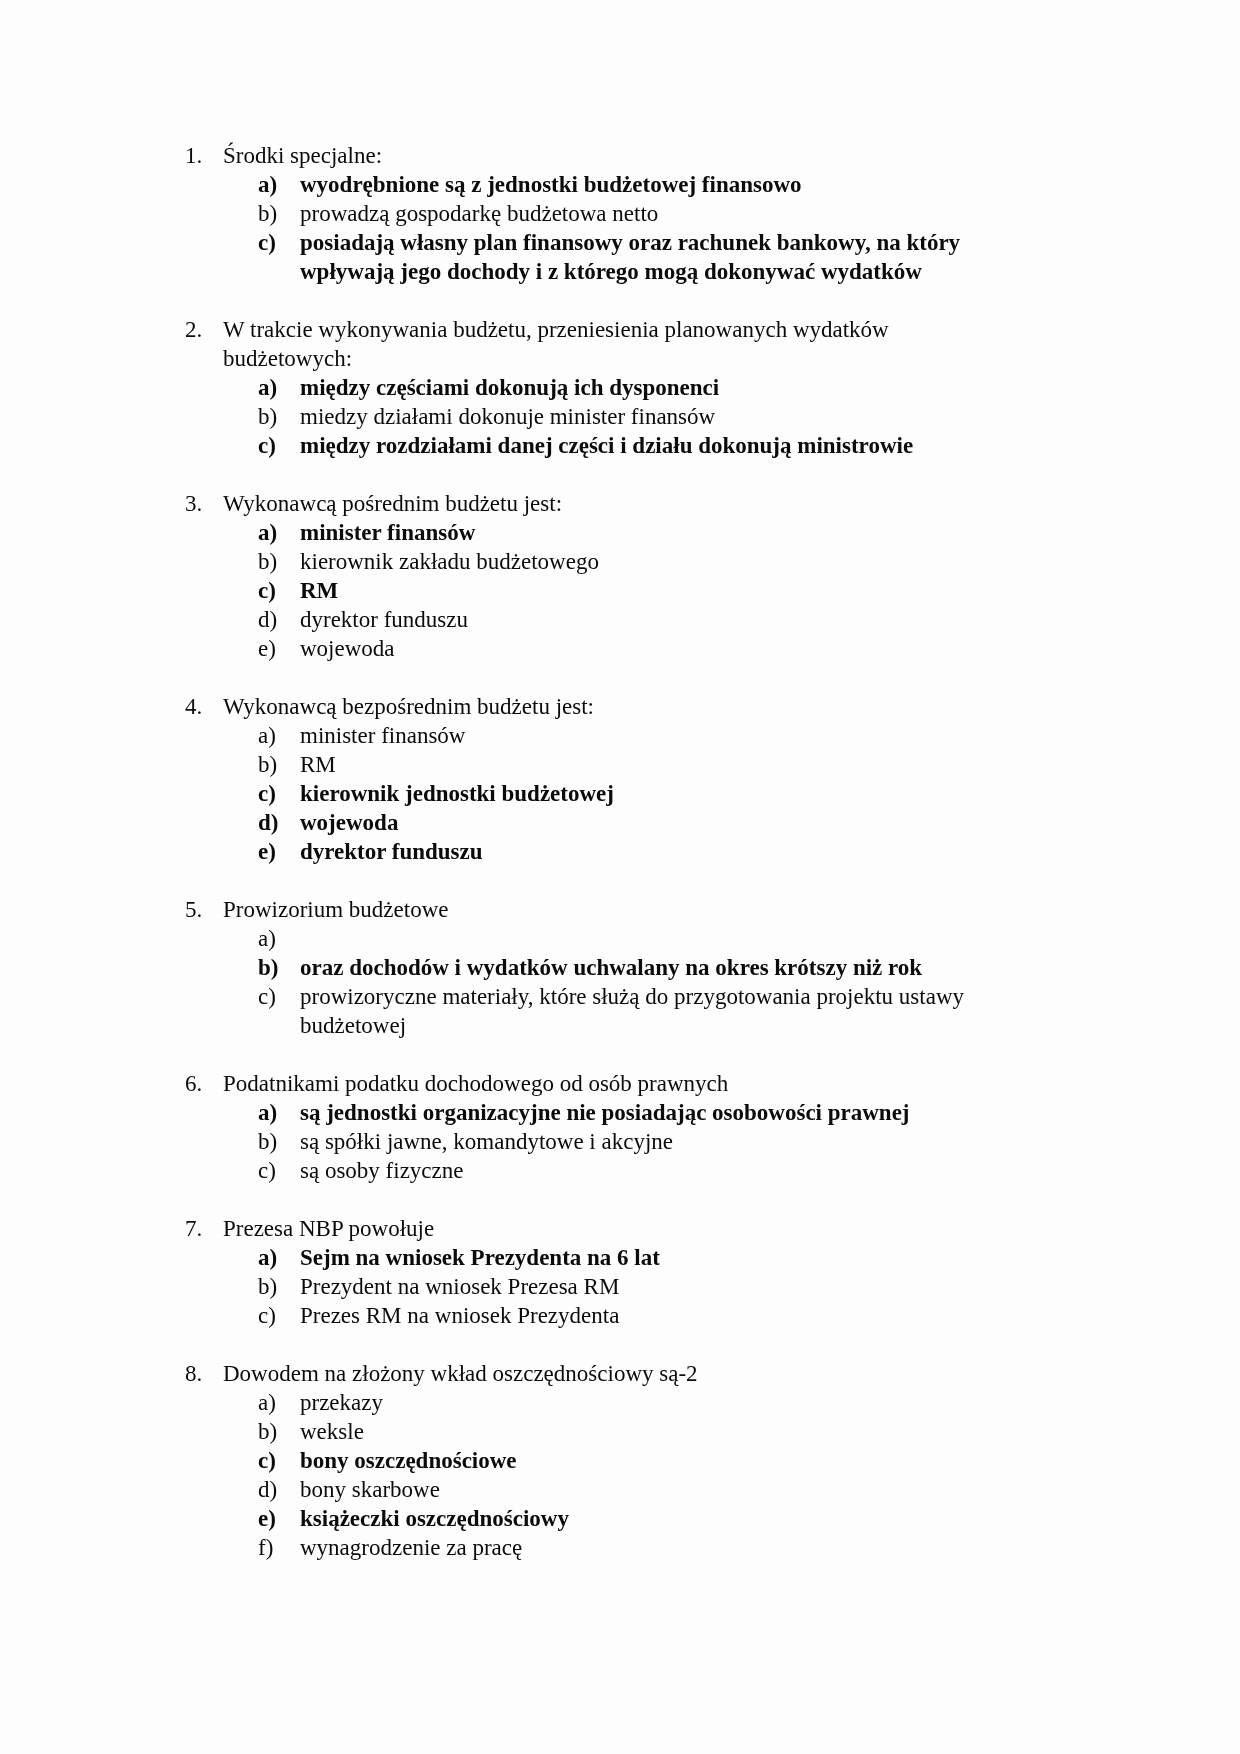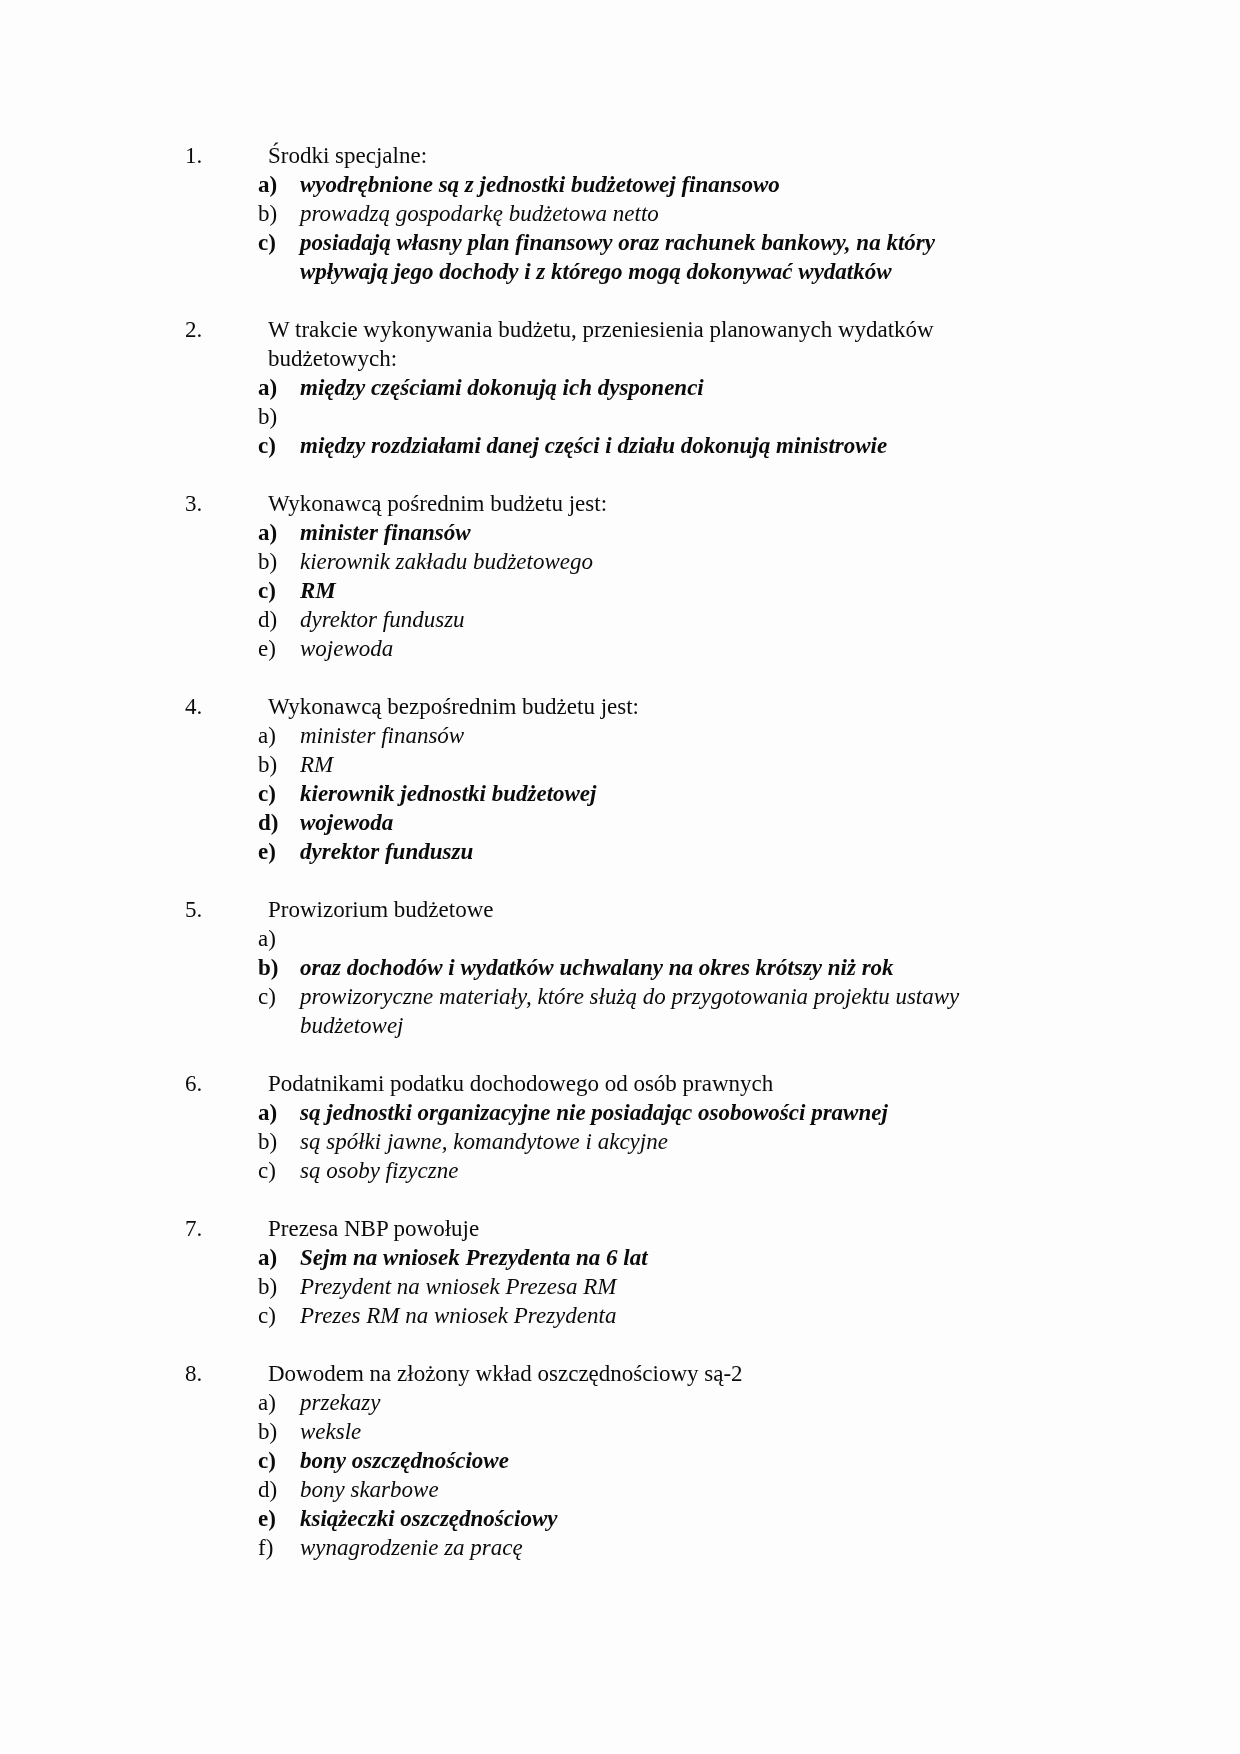--- a/index.html
+++ b/index.html
@@ -31,36 +31,34 @@
   .q-head {
     display: flex;
     align-items: flex-start;
   }
   .q-num {
     flex: 0 0 38px;
     width: 38px;
   }
   .q-title {
     width: 690px;
-    margin-left: 45px;
   }
   ul.options {
     margin-left: 73px;
   }
   li.option {
     display: flex;
     align-items: flex-start;
   }
   .opt-letter {
     flex: 0 0 42px;
     width: 42px;
   }
   .opt-text {
     width: 720px;
-    font-style: italic;
   }
   li.option.bold .opt-letter,
   li.option.bold .opt-text {
     font-weight: bold;
   }
 </style>
 </head>
 <body style="background: rgb(253, 253, 253); color: rgb(11, 11, 11);">
 
 <main class="page">
@@ -94,20 +92,21 @@
       <div class="q-title">W trakcie wykonywania budżetu, przeniesienia planowanych wydatków budżetowych:</div>
     </div>
     <ul class="options">
   <li class="option bold">
     <span class="opt-letter">a)</span>
     <div class="opt-text">między częściami dokonują ich dysponenci</div>
   </li>
 
   <li class="option">
     <span class="opt-letter">b)</span>
+    <div class="opt-text">miedzy działami dokonuje minister finansów</div>
   </li>
 
   <li class="option bold">
     <span class="opt-letter">c)</span>
     <div class="opt-text">między rozdziałami danej części i działu dokonują ministrowie</div>
   </li>
 </ul>
   </li>
 
   <li class="question">

